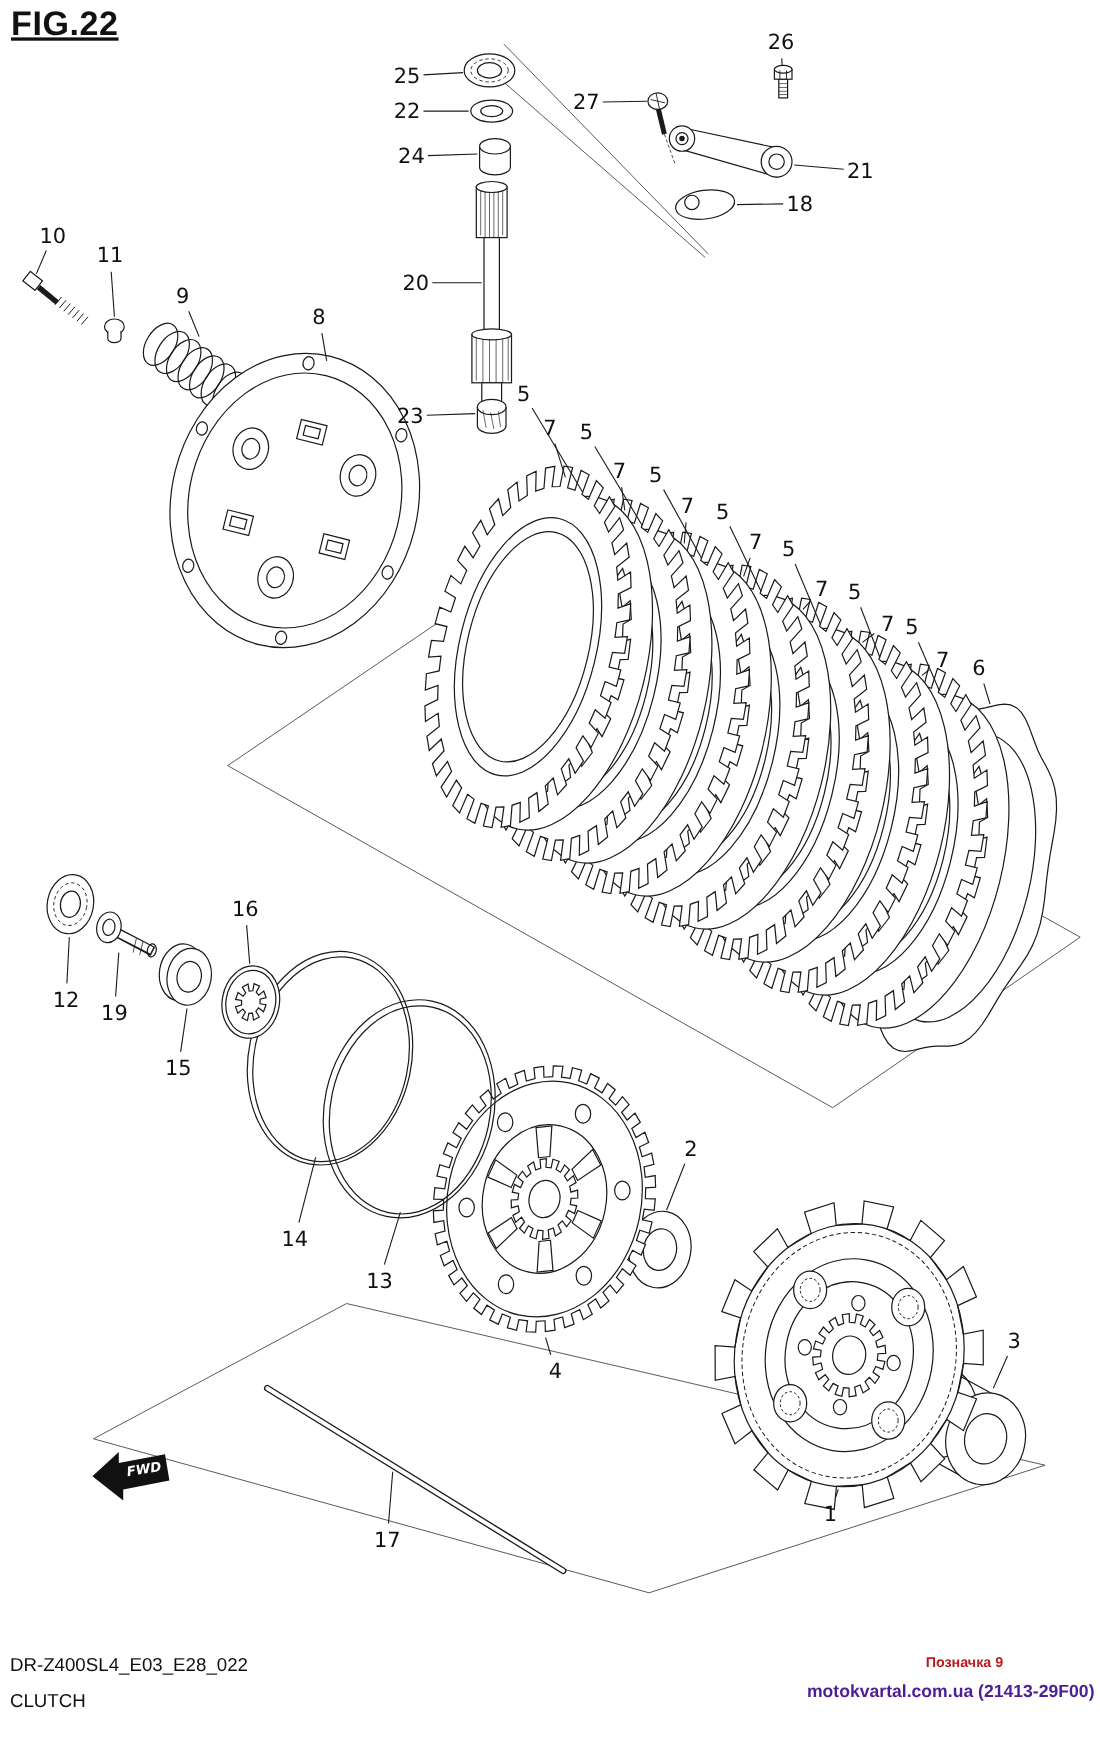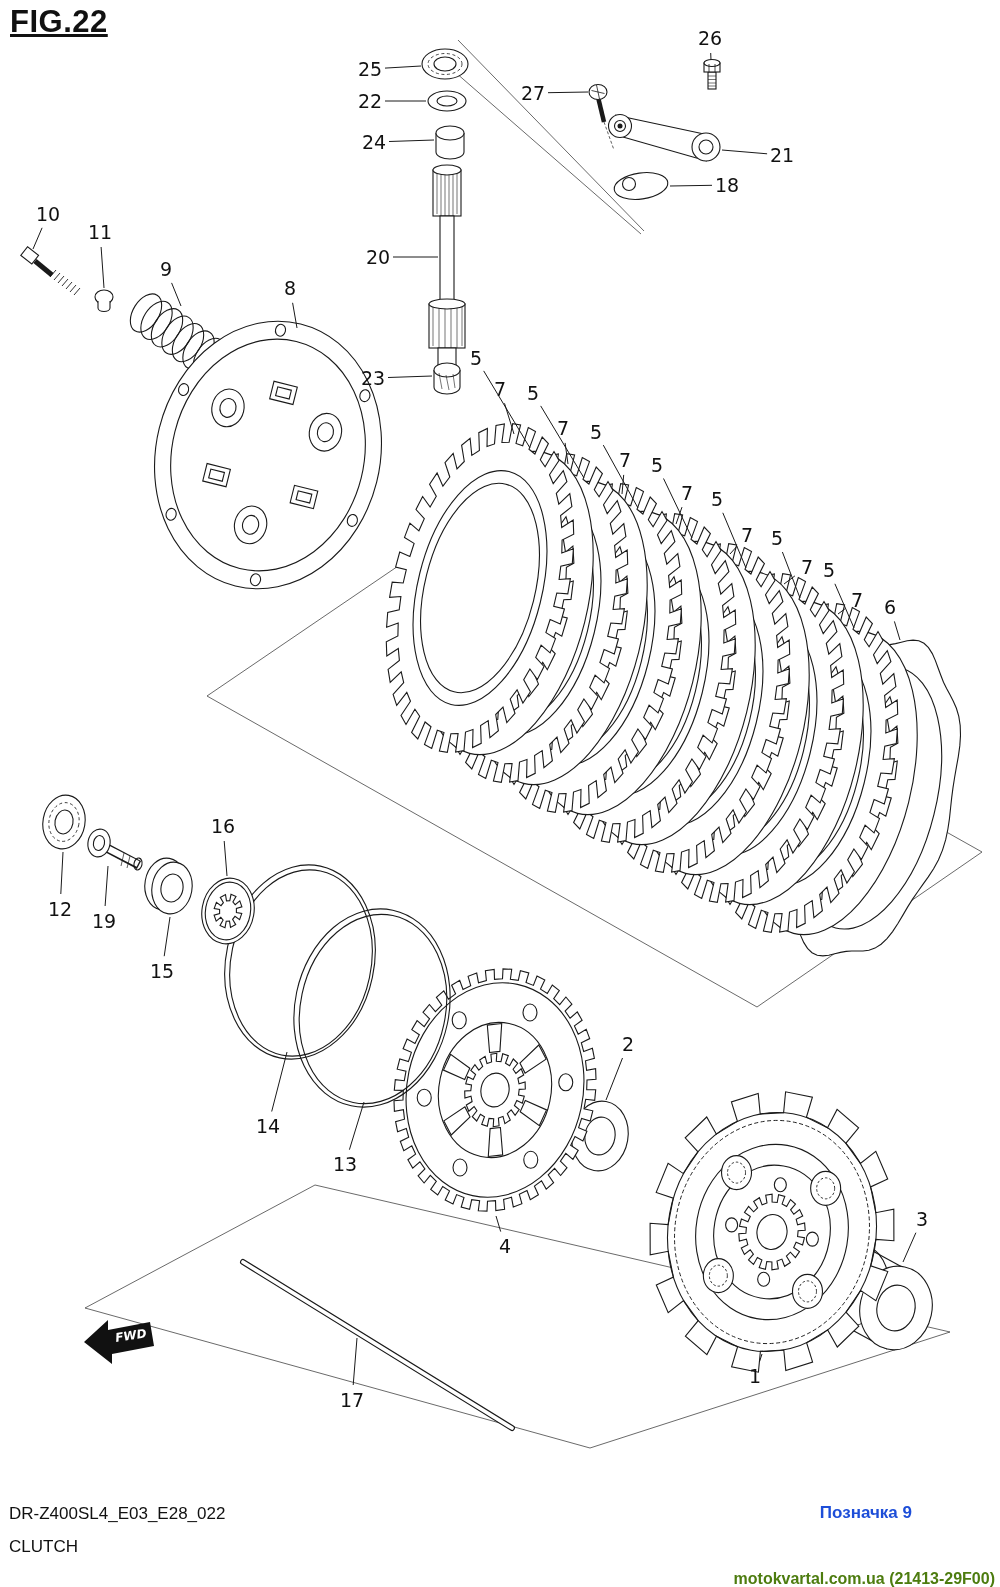--- a/index.html
+++ b/index.html
@@ -2,22 +2,22 @@
 <html><head>
 <meta charset="utf-8">
 <style>
   html,body{margin:0;padding:0;background:#fff;}
   .page{position:relative;width:1000px;height:1587px;background:#fff;overflow:hidden;
         font-family:"Liberation Sans",sans-serif;color:#111;}
   .page svg{position:absolute;left:0;top:0;width:1000px;height:1587px;}
   .fig-title{position:absolute;left:10px;top:4px;font-size:31px;font-weight:bold;letter-spacing:.5px;text-decoration:underline;}
   .footer-code{position:absolute;left:9px;top:1504px;font-size:17px;}
   .footer-name{position:absolute;left:9px;top:1537px;font-size:17px;}
-  .footer-mark{position:absolute;right:88px;top:1503px;font-size:17px;font-weight:bold;color:#1d4ed8;}
-  .footer-site{position:absolute;right:5px;top:1530px;font-size:16px;font-weight:bold;color:#4d7c0f;margin-top:40px;}
+  .footer-mark{position:absolute;right:88px;top:1503px;font-size:13px;font-weight:bold;color:#b91c1c;}
+  .footer-site{position:absolute;right:5px;top:1530px;font-size:16px;font-weight:bold;color:#4c1d95;}
 </style>
 </head>
 <body>
 
 <div class="page">
 
 <svg id="diagram" viewBox="0 0 1000 1587" font-family="&quot;DejaVu Sans&quot;, sans-serif" stroke="#1a1a1a" stroke-width="1.1" fill="none">
 
   <g id="construction" stroke="#444" stroke-width="0.8">
     <polygon points="432,543 982,852 757,1007 207,696"></polygon>

